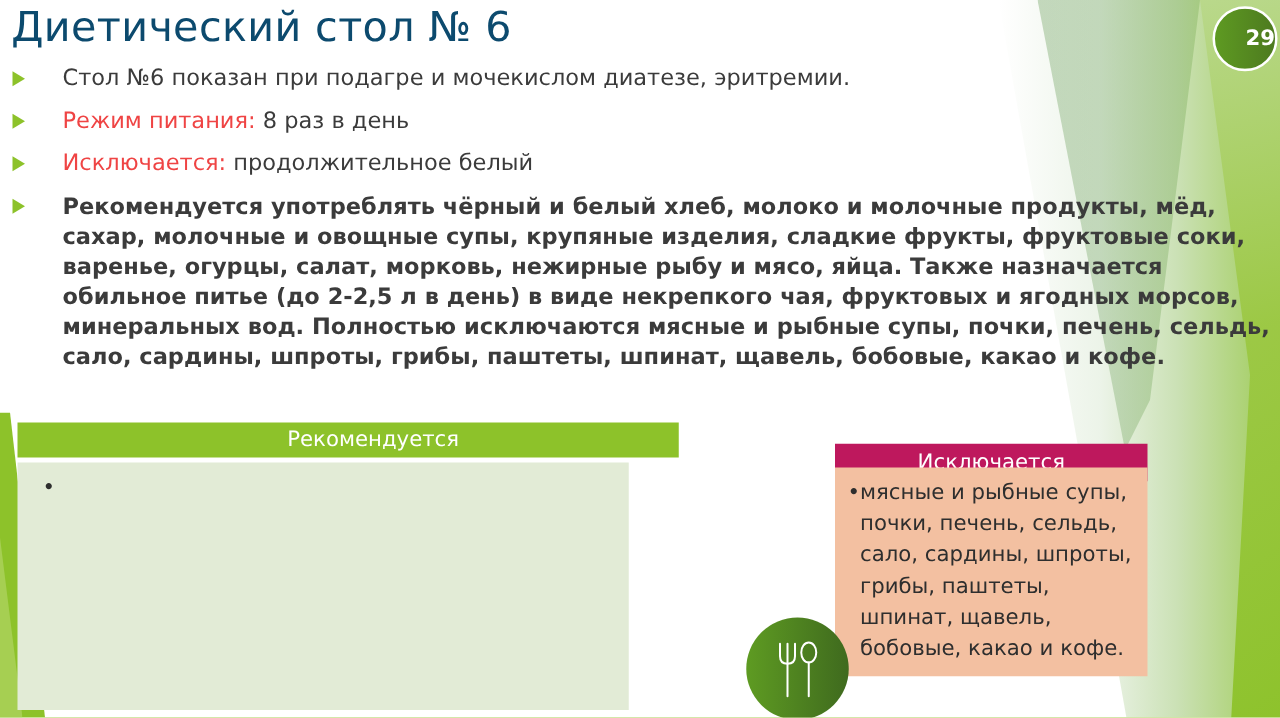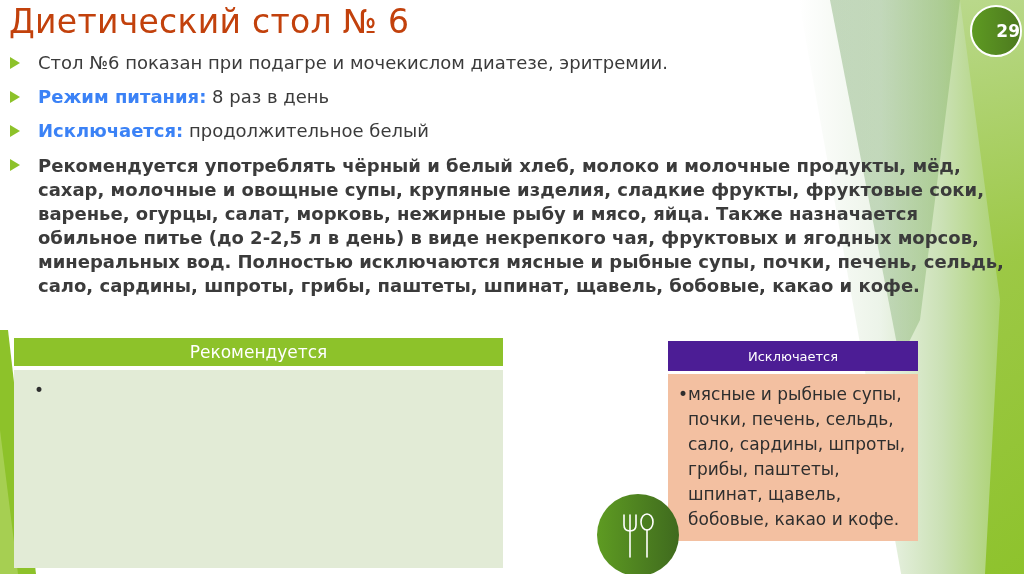--- a/index.html
+++ b/index.html
@@ -32,55 +32,55 @@
       clip-path: polygon(0 330px, 8px 330px, 36px 574px, 0 574px);
     }
     .bg-left-strip2 {
       left: 0; top: 0; width: 1024px; height: 574px;
       background: #a6cf52;
       clip-path: polygon(0 430px, 0 574px, 18px 574px);
     }
 
     .title {
       position: absolute; left: 9px; top: 2px;
-      font-size: 33px; color: #c2410c; font-weight: normal; letter-spacing: 0.3px;
+      font-size: 33px; color: #0c4a6e; font-weight: normal; letter-spacing: 0.3px;
       margin: 0;
     }
     .page-badge {
       position: absolute; left: 970px; top: 5px; width: 52px; height: 52px;
       border-radius: 50%; border: 2px solid #ffffff; box-sizing: border-box;
       background: linear-gradient(90deg, #5e9a22 0%, #4d7a1f 100%);
       color: #ffffff; font-weight: bold; font-size: 17px;
       display: flex; align-items: center; justify-content: flex-end;
     }
     .bullets { position: absolute; left: 10px; top: 52px; width: 1000px; }
     .bullet {
-      position: relative; padding-left: 28px; font-size: 18px; line-height: 22px;
+      position: relative; padding-left: 40px; font-size: 18px; line-height: 22px;
       margin-bottom: 12px; color: #3b3b3b;
     }
     .bullet .arrow {
       position: absolute; left: 0; top: 5px; width: 0; height: 0;
       border-top: 6px solid transparent; border-bottom: 6px solid transparent;
       border-left: 10px solid #8dc22a;
     }
-    .bullet .bold { font-weight: bold; color: #3b82f6; }
+    .bullet .bold { font-weight: normal; color: #ef4444; }
     .bullet.long { line-height: 24px; width: 975px; font-weight: bold; }
 
     .panel-rec {
       position: absolute; left: 14px; top: 338px; width: 489px; height: 28px;
       background: #8dc22a; color: #ffffff; font-size: 17px;
-      display: flex; align-items: center; justify-content: center;
+      display: flex; align-items: center; justify-content: center; padding-left: 40px;
     }
     .panel-rec-body {
       position: absolute; left: 14px; top: 370px; width: 489px; height: 198px;
       background: #e2ebd6; box-sizing: border-box; padding: 8px 14px 0 20px;
     }
     .panel-exc {
-      position: absolute; left: 668px; top: 341px; width: 250px; height: 30px;
-      background: #4c1d95; color: #ffffff; font-size: 13px;
+      position: absolute; left: 668px; top: 355px; width: 250px; height: 30px;
+      background: #be185d; color: #ffffff; font-size: 17px;
       display: flex; align-items: center; justify-content: center;
     }
     .panel-exc-body {
       position: absolute; left: 668px; top: 374px; width: 250px; height: 167px;
       background: #f3c0a1; box-sizing: border-box; padding: 8px 8px 0 10px;
     }
     .list-item {
       position: relative; padding-left: 16px; font-size: 17px; line-height: 25px; color: #2e2e2e;
     }
     .list-item .dot {

